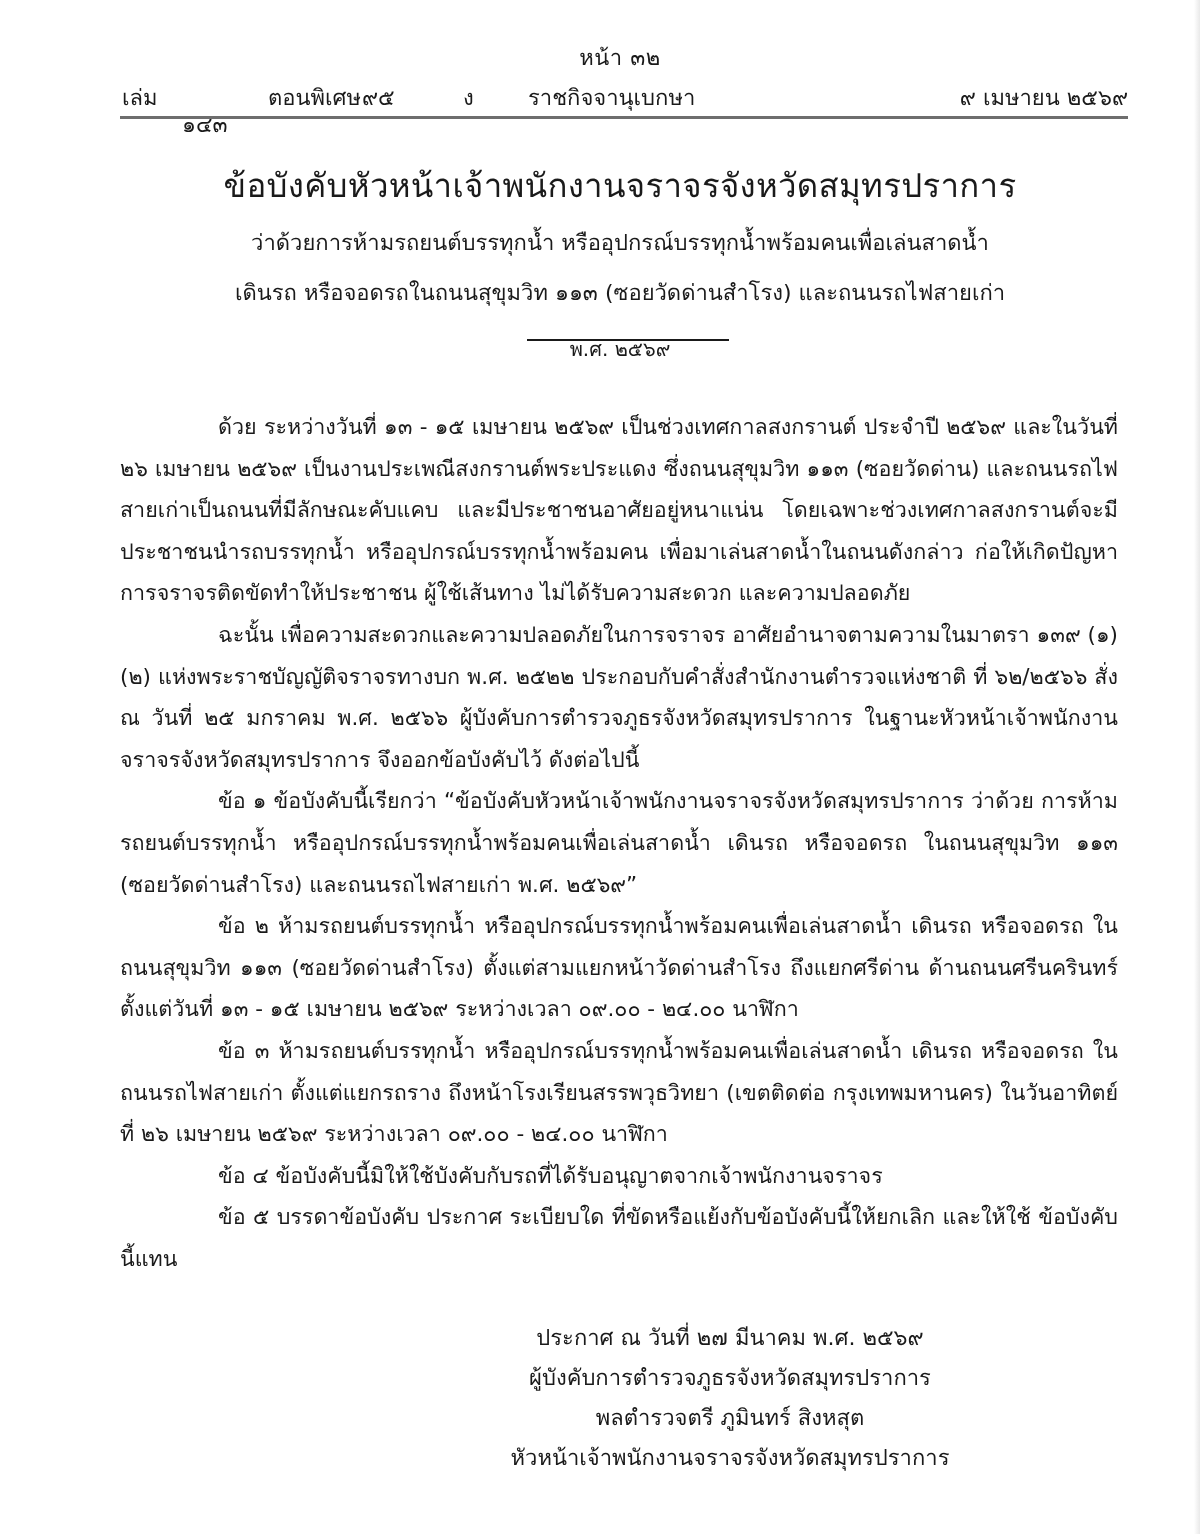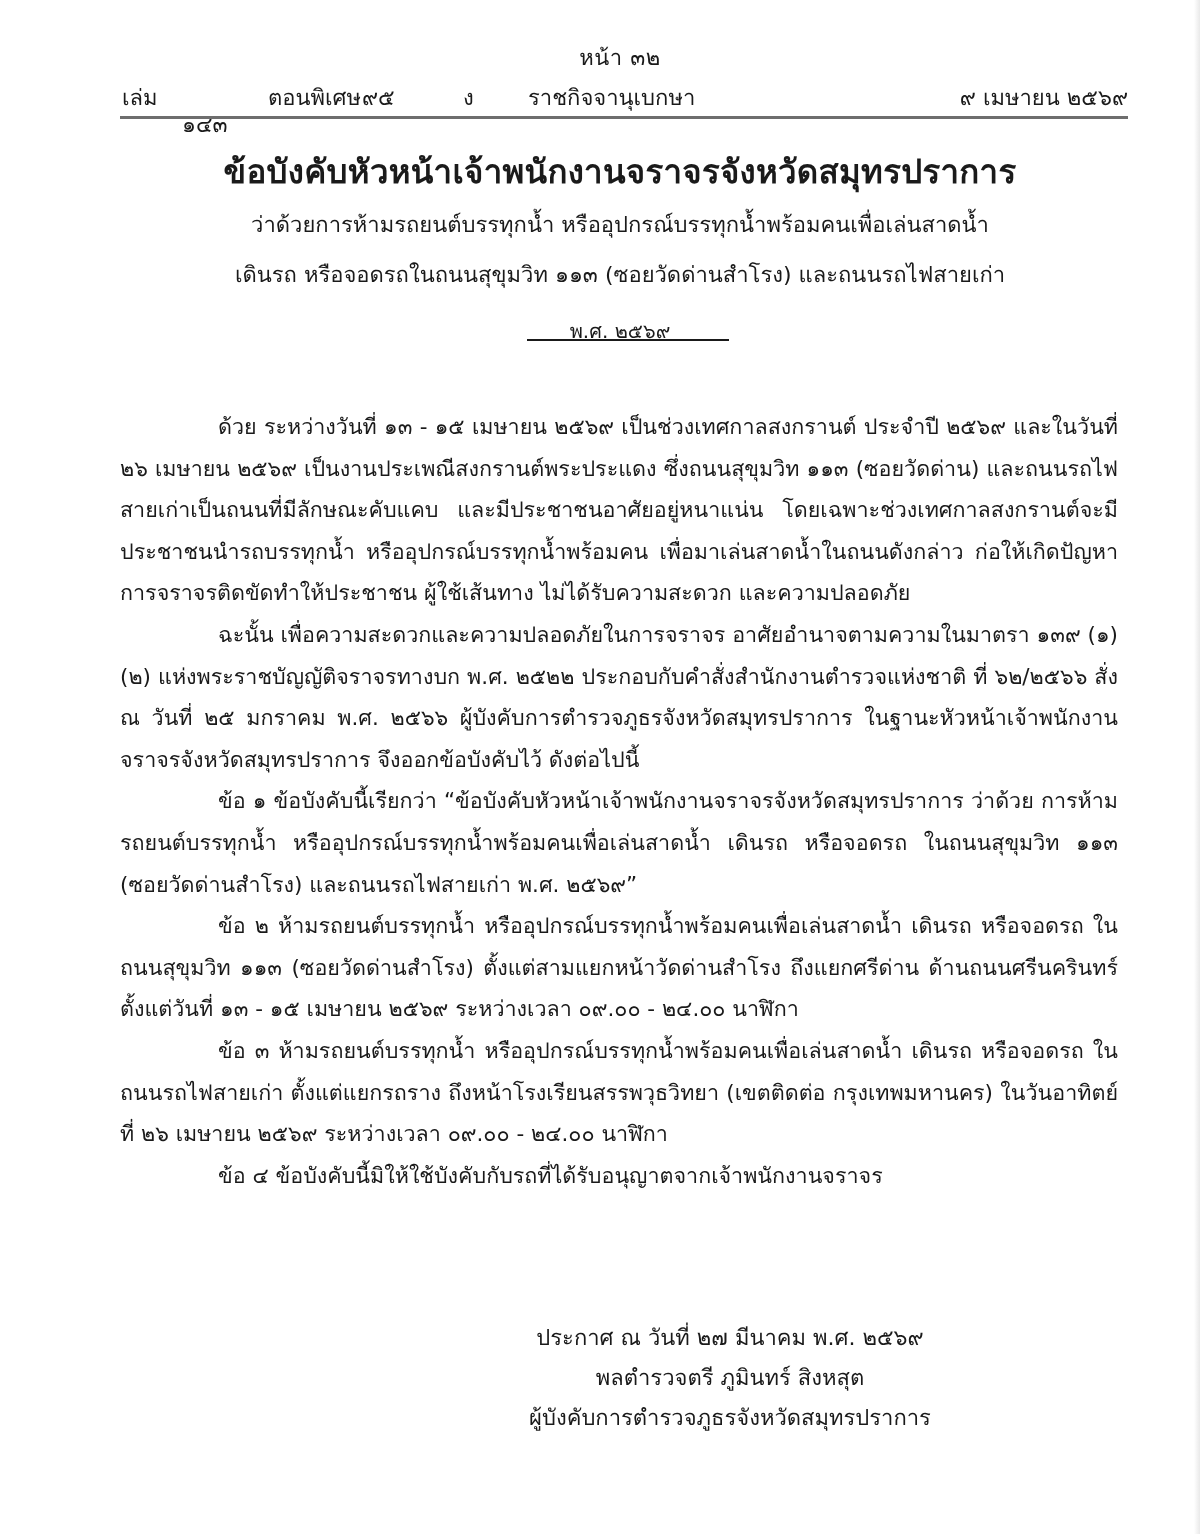--- a/index.html
+++ b/index.html
@@ -65,22 +65,22 @@
     .title-block {
       position: absolute;
       top: 148px;
       left: 0;
       width: 1000px;
       text-align: center;
     }
     .main-title {
       font-size: 33px;
       line-height: 44px;
-      margin: 2px;
-      font-weight: bold;
+      margin: 16px;
+      font-weight: normal;
       letter-spacing: 0.3px;
     }
     .subtitle-line {
       font-size: 22px;
       line-height: 38px;
       margin: 12px;
     }
     .title-year {
       font-size: 20px;
       line-height: 34px;
@@ -148,21 +148,23 @@
   </div>
   <div class="title-rule"></div>
 
   <div class="body-text">
     <p>ด้วย ระหว่างวันที่ ๑๓ - ๑๕ เมษายน ๒๕๖๙ เป็นช่วงเทศกาลสงกรานต์ ประจำปี ๒๕๖๙ และในวันที่ ๒๖ เมษายน ๒๕๖๙ เป็นงานประเพณีสงกรานต์พระประแดง ซึ่งถนนสุขุมวิท ๑๑๓ (ซอยวัดด่าน) และถนนรถไฟสายเก่าเป็นถนนที่มีลักษณะคับแคบ  และมีประชาชนอาศัยอยู่หนาแน่น โดยเฉพาะช่วงเทศกาลสงกรานต์จะมีประชาชนนำรถบรรทุกน้ำ  หรืออุปกรณ์บรรทุกน้ำพร้อมคน เพื่อมาเล่นสาดน้ำในถนนดังกล่าว  ก่อให้เกิดปัญหาการจราจรติดขัดทำให้ประชาชน  ผู้ใช้เส้นทาง ไม่ได้รับความสะดวก  และความปลอดภัย</p>
     <p>ฉะนั้น  เพื่อความสะดวกและความปลอดภัยในการจราจร  อาศัยอำนาจตามความในมาตรา  ๑๓๙ (๑) (๒) แห่งพระราชบัญญัติจราจรทางบก พ.ศ. ๒๕๒๒ ประกอบกับคำสั่งสำนักงานตำรวจแห่งชาติ ที่ ๖๒/๒๕๖๖ สั่ง ณ วันที่ ๒๕ มกราคม พ.ศ. ๒๕๖๖ ผู้บังคับการตำรวจภูธรจังหวัดสมุทรปราการ ในฐานะหัวหน้าเจ้าพนักงานจราจรจังหวัดสมุทรปราการ  จึงออกข้อบังคับไว้  ดังต่อไปนี้</p>
     <p>ข้อ  ๑  ข้อบังคับนี้เรียกว่า “ข้อบังคับหัวหน้าเจ้าพนักงานจราจรจังหวัดสมุทรปราการ ว่าด้วย การห้ามรถยนต์บรรทุกน้ำ  หรืออุปกรณ์บรรทุกน้ำพร้อมคนเพื่อเล่นสาดน้ำ  เดินรถ  หรือจอดรถ ในถนนสุขุมวิท ๑๑๓ (ซอยวัดด่านสำโรง) และถนนรถไฟสายเก่า พ.ศ. ๒๕๖๙”</p>
     <p>ข้อ  ๒  ห้ามรถยนต์บรรทุกน้ำ  หรืออุปกรณ์บรรทุกน้ำพร้อมคนเพื่อเล่นสาดน้ำ  เดินรถ หรือจอดรถ ในถนนสุขุมวิท ๑๑๓ (ซอยวัดด่านสำโรง) ตั้งแต่สามแยกหน้าวัดด่านสำโรง ถึงแยกศรีด่าน ด้านถนนศรีนครินทร์ ตั้งแต่วันที่ ๑๓ - ๑๕ เมษายน ๒๕๖๙ ระหว่างเวลา ๐๙.๐๐ - ๒๔.๐๐ นาฬิกา</p>
     <p>ข้อ  ๓  ห้ามรถยนต์บรรทุกน้ำ  หรืออุปกรณ์บรรทุกน้ำพร้อมคนเพื่อเล่นสาดน้ำ  เดินรถ หรือจอดรถ  ในถนนรถไฟสายเก่า  ตั้งแต่แยกรถราง  ถึงหน้าโรงเรียนสรรพวุธวิทยา  (เขตติดต่อ กรุงเทพมหานคร) ในวันอาทิตย์ที่ ๒๖ เมษายน ๒๕๖๙ ระหว่างเวลา ๐๙.๐๐ - ๒๔.๐๐ นาฬิกา</p>
     <p>ข้อ  ๔  ข้อบังคับนี้มิให้ใช้บังคับกับรถที่ได้รับอนุญาตจากเจ้าพนักงานจราจร</p>
+    <p>ข้อ  ๕  บรรดาข้อบังคับ  ประกาศ  ระเบียบใด  ที่ขัดหรือแย้งกับข้อบังคับนี้ให้ยกเลิก  และให้ใช้ ข้อบังคับนี้แทน</p>
   </div>
 
   <div class="signature-block">
     <div>ประกาศ  ณ  วันที่  ๒๗  มีนาคม  พ.ศ.  ๒๕๖๙</div>
+    <div>ผู้บังคับการตำรวจภูธรจังหวัดสมุทรปราการ</div>
     <div>พลตำรวจตรี ภูมินทร์  สิงหสุต</div>
-    <div>ผู้บังคับการตำรวจภูธรจังหวัดสมุทรปราการ</div>
+    <div>หัวหน้าเจ้าพนักงานจราจรจังหวัดสมุทรปราการ</div>
   </div>
 
 </div>
 
 </body></html>

